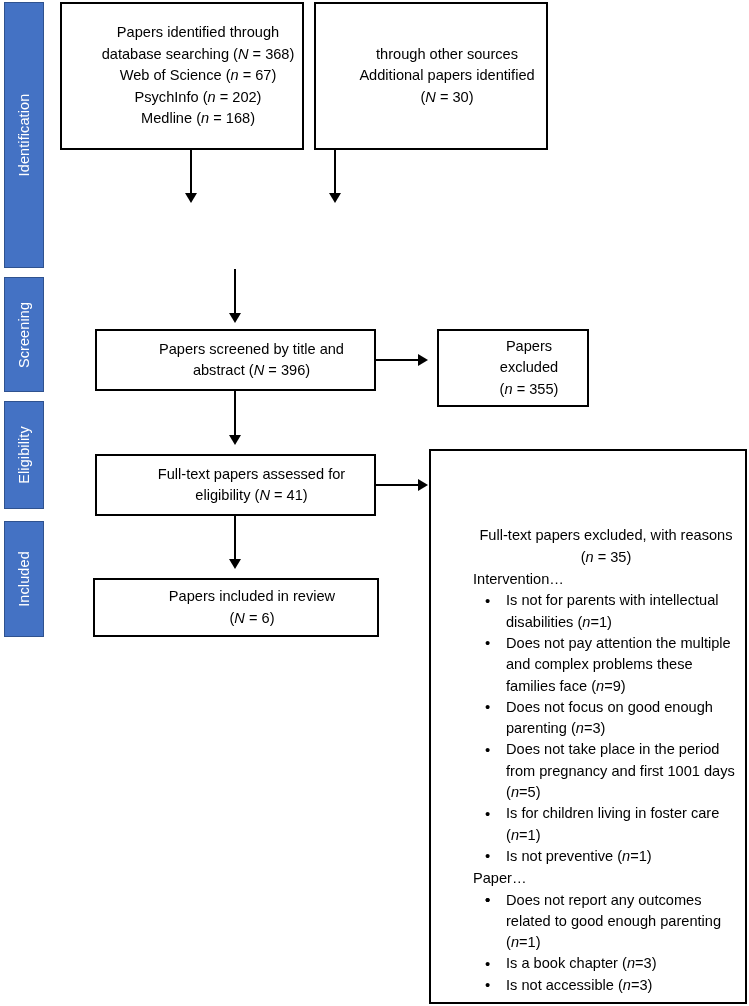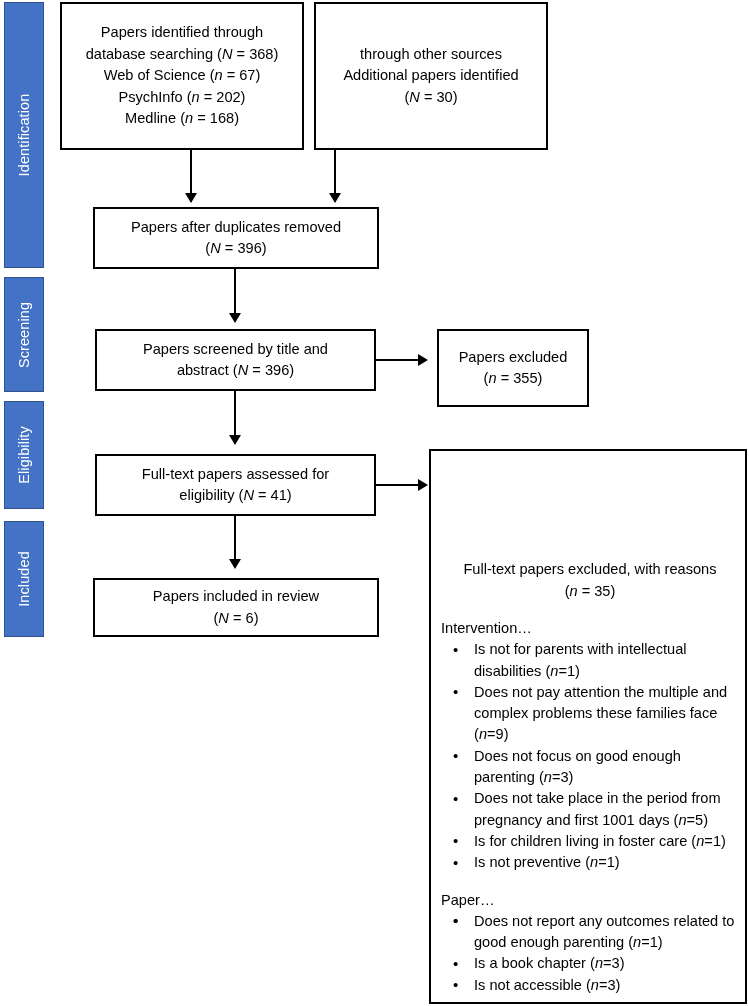--- a/index.html
+++ b/index.html
@@ -40,20 +40,21 @@
 
   
   .box {
     position: absolute;
     box-sizing: border-box;
     border: 2px solid #000000;
     background: #ffffff;
     display: flex;
     align-items: center;
     justify-content: center;
+    padding-left: 32px;
   }
   .box-text {
     text-align: center;
     font-size: 14.6px;
     line-height: 1.47;
     padding: 0 6px;
   }
   .box-text .ln { display: block; }
   em { font-style: italic; }
 
@@ -69,21 +70,21 @@
     width: 100%;
     box-sizing: border-box;
   }
   .reasons-head {
     text-align: center;
     display: block;
   }
   .reasons-sub {
     display: block;
     text-align: left;
-    margin-top: 16px;
+    margin-top: 1px;
   }
   ul.reason-list {
     list-style: none;
     margin: 0;
     padding: 0;
   }
   ul.reason-list li {
     position: relative;
     padding-left: 33px;
     margin: 0;
@@ -162,26 +163,20 @@
       <span class="ln">(<em>N</em> = 30)</span>
     </div>
   </div>
 
   <div class="v-line" style="left:190px; top:150px; width:2px; height:48px;"></div>
   <div class="v-arrow-head" style="left:185px; top:193px;"></div>
 
   <div class="v-line" style="left:334px; top:150px; width:2px; height:48px;"></div>
   <div class="v-arrow-head" style="left:329px; top:193px;"></div>
 
-  <div class="box" style="left:93px; top:207px; width:286px; height:62px;">
-    <div class="box-text">
-      <span class="ln">Papers after duplicates removed</span>
-      <span class="ln">(<em>N</em> = 396)</span>
-    </div>
-  </div>
 
   <div class="v-line" style="left:234px; top:269px; width:2px; height:49px;"></div>
   <div class="v-arrow-head" style="left:229px; top:313px;"></div>
 
   <div class="box" style="left:95px; top:329px; width:281px; height:62px;">
     <div class="box-text">
       <span class="ln">Papers screened by title and</span>
       <span class="ln">abstract (<em>N</em> = 396)</span>
     </div>
   </div>

